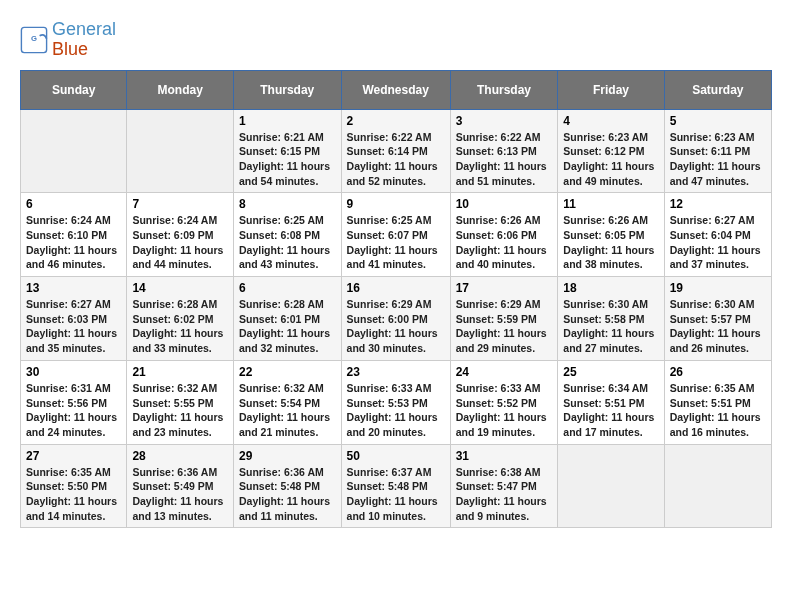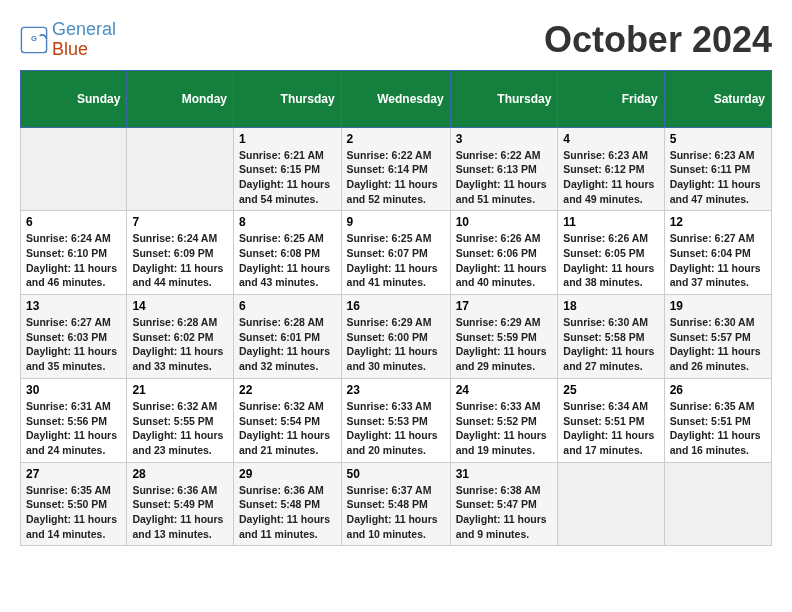--- a/index.html
+++ b/index.html
@@ -47,24 +47,24 @@
       font-size: 16px;
       font-weight: normal;
       color: #555;
     }
     table {
       width: 100%;
       border-collapse: collapse;
       font-size: 11px;
     }
     thead tr th {
-      background-color: #15803d;
+      background-color: #737373;
       color: #fff;
-      text-align: right;
-      padding: 21px 6px;
+      text-align: center;
+      padding: 12px 6px;
       font-size: 12px;
       font-weight: bold;
       border: 1px solid #3a6aaa;
     }
     tbody tr td {
       vertical-align: top;
       padding: 4px 5px;
       border: 1px solid #ccc;
       background: #fff;
       min-height: 70px;
@@ -101,21 +101,20 @@
       <rect x="2" y="2" width="36" height="36" rx="4" fill="white" stroke="#4a7fc1" stroke-width="2"></rect>
       <text x="20" y="22" font-family="Arial" font-weight="bold" font-size="11" fill="#4a7fc1" text-anchor="middle">G</text>
       <path d="M28 14 Q35 10 38 18" stroke="#4a7fc1" stroke-width="2.5" fill="none"></path>
     </svg>
     <div class="logo-text">
       <div><span>General</span></div>
       <div><span style="color:#c2410c">Blue</span></div>
     </div>
   </div>
   <div class="title-block">
-    <h1>October 2024</h1>
   </div>
 </div>
 
 <table>
   <thead>
     <tr>
     <th>Sunday</th>
         <th>Monday</th>
         <th>Thursday</th>
         <th>Wednesday</th>

